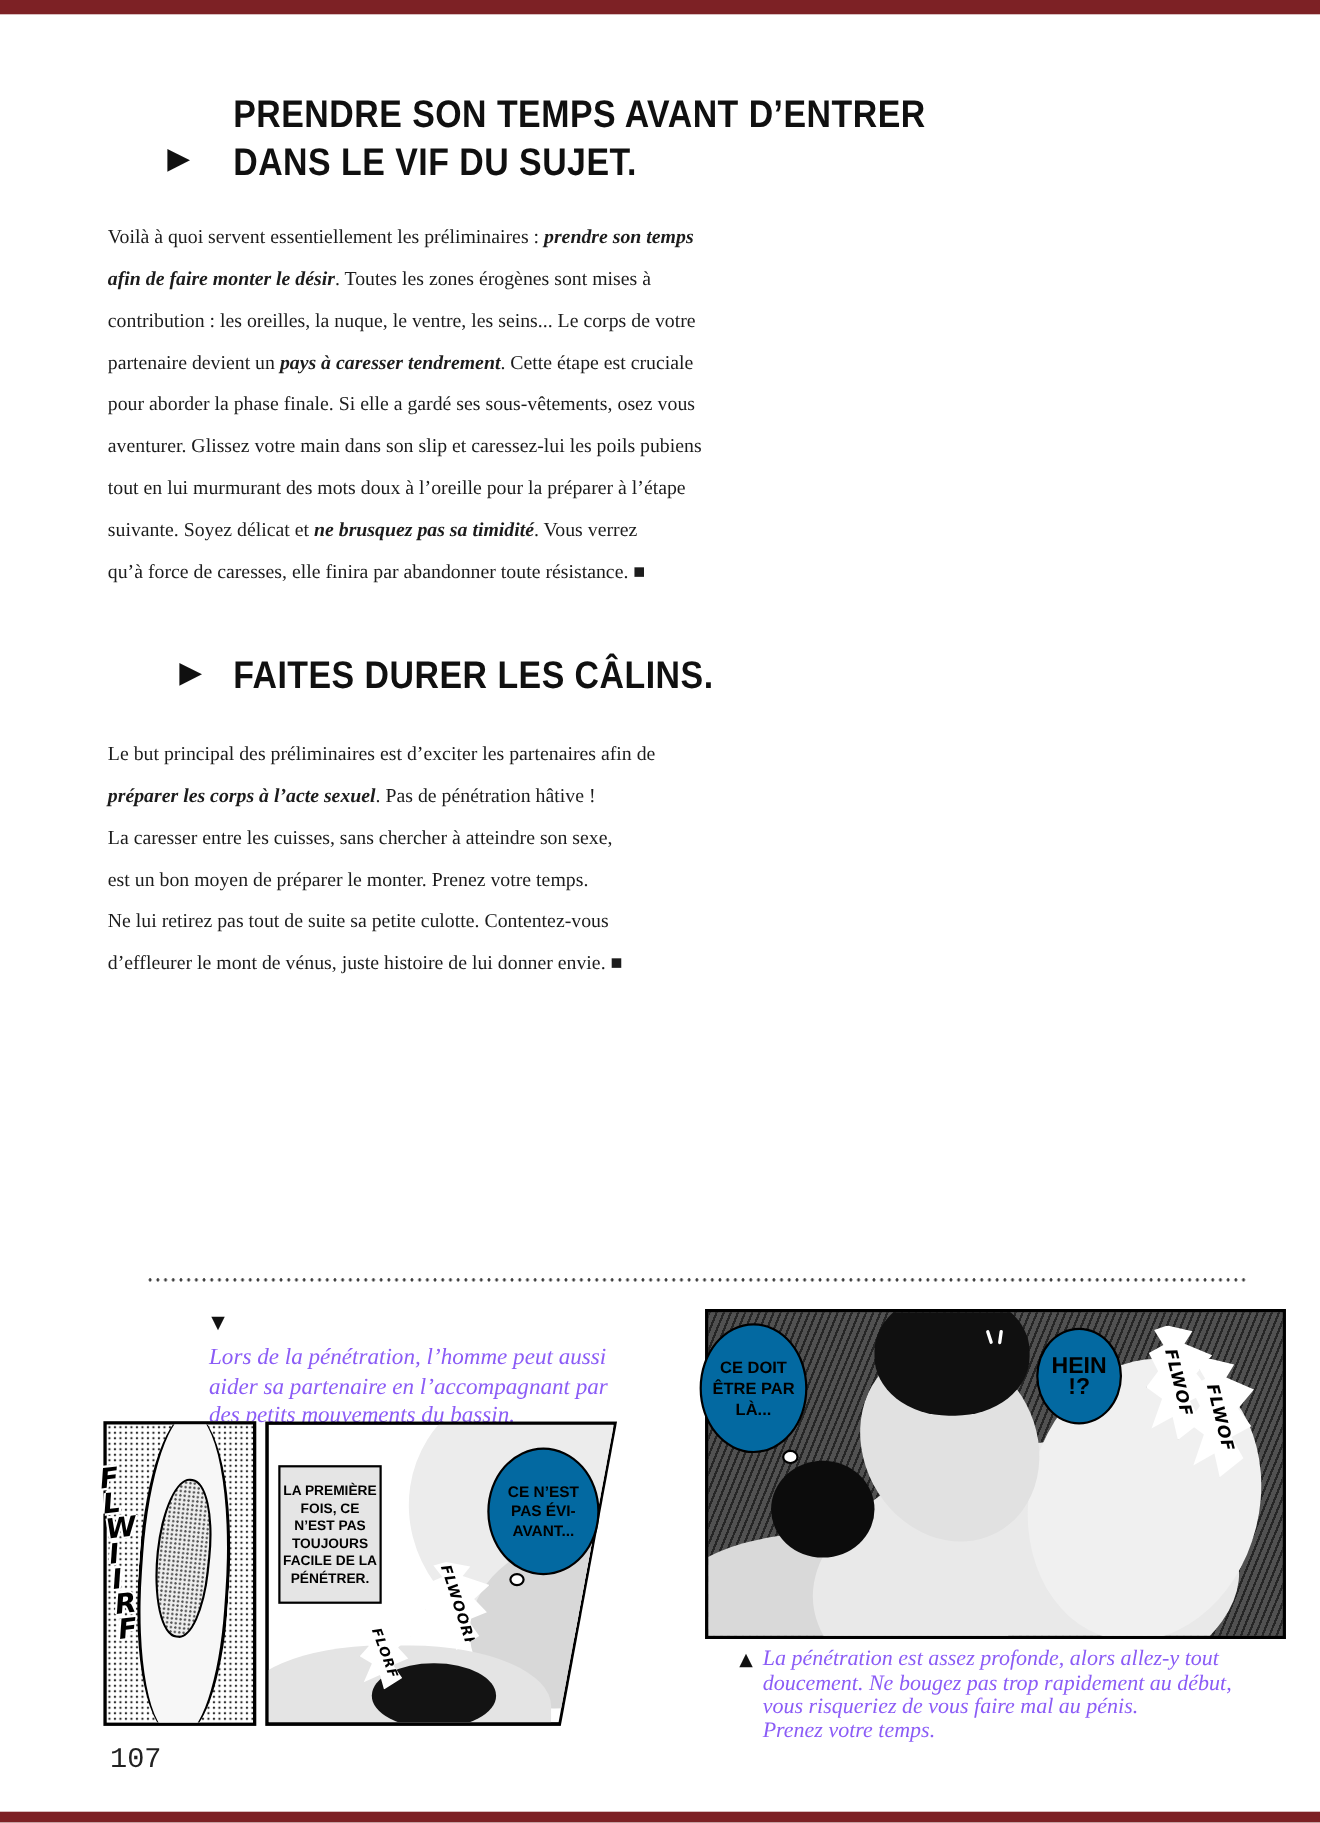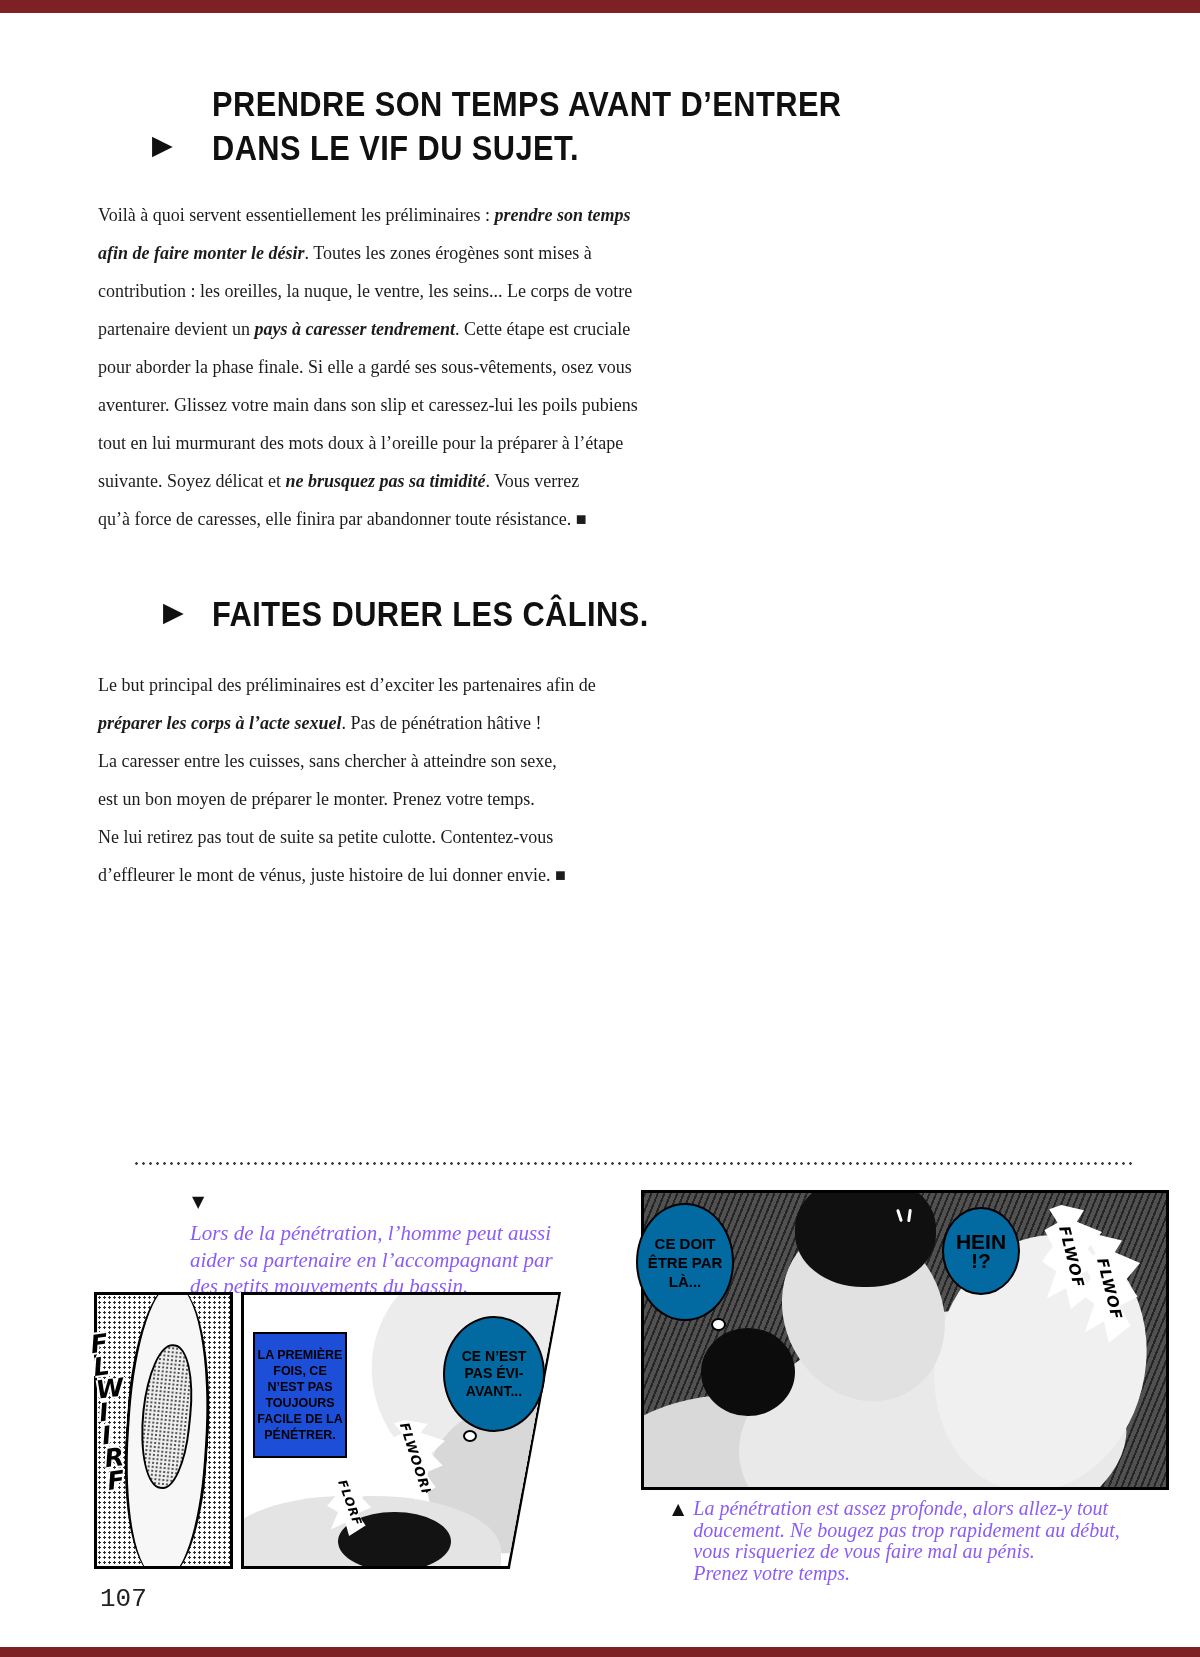--- a/index.html
+++ b/index.html
@@ -64,21 +64,21 @@
   #panelB{left:241px;top:1292px;width:320px;height:277px;}
   #panelB .frame-outer{position:absolute;inset:0;background:#000;
                        clip-path:polygon(0 0,100% 0,84% 100%,0 100%);}
   #panelB .frame-inner{position:absolute;inset:3px;background:#fff;
                        clip-path:polygon(0 0,100% 0,84% 100%,0 100%);overflow:hidden;}
   #panelB .thigh{left:40%;top:-14%;width:78%;height:86%;background:#ececec;border-radius:50%;transform:rotate(32deg);}
   #panelB .shade1{left:58%;top:40%;width:55%;height:55%;background:#d8d8d8;border-radius:50%;transform:rotate(-18deg);}
   #panelB .sheet{left:-8%;top:74%;width:90%;height:45%;background:#e4e4e4;border-radius:45%;}
   #panelB .hairB{left:30%;top:80%;width:36%;height:22%;background:#131313;border-radius:50%;}
 
-  .narration-box{position:absolute;left:12px;top:40px;width:90px;height:122px;background:#1d4ed8;border:2px solid #000;
+  .narration-box{position:absolute;left:12px;top:40px;width:90px;height:122px;background:#e5e5e5;border:2px solid #000;
                  display:flex;align-items:center;justify-content:center;text-align:center;
                  font-family:"Liberation Sans",sans-serif;font-weight:bold;font-size:12.5px;line-height:16px;
                  white-space:pre-line;color:#000;}
   .bubble{position:absolute;background:#0369a1;border:2.5px solid #000;border-radius:50%;
           display:flex;align-items:center;justify-content:center;text-align:center;
           font-family:"Liberation Sans",sans-serif;font-weight:bold;color:#000;white-space:pre-line;}
   #bubbleB{left:202px;top:24px;width:98px;height:112px;font-size:14px;line-height:17.5px;}
   #bubbleB:after{content:"";position:absolute;left:18px;bottom:-12px;width:10px;height:8px;background:#fff;
                  border:2px solid #000;border-radius:50%;}
 

